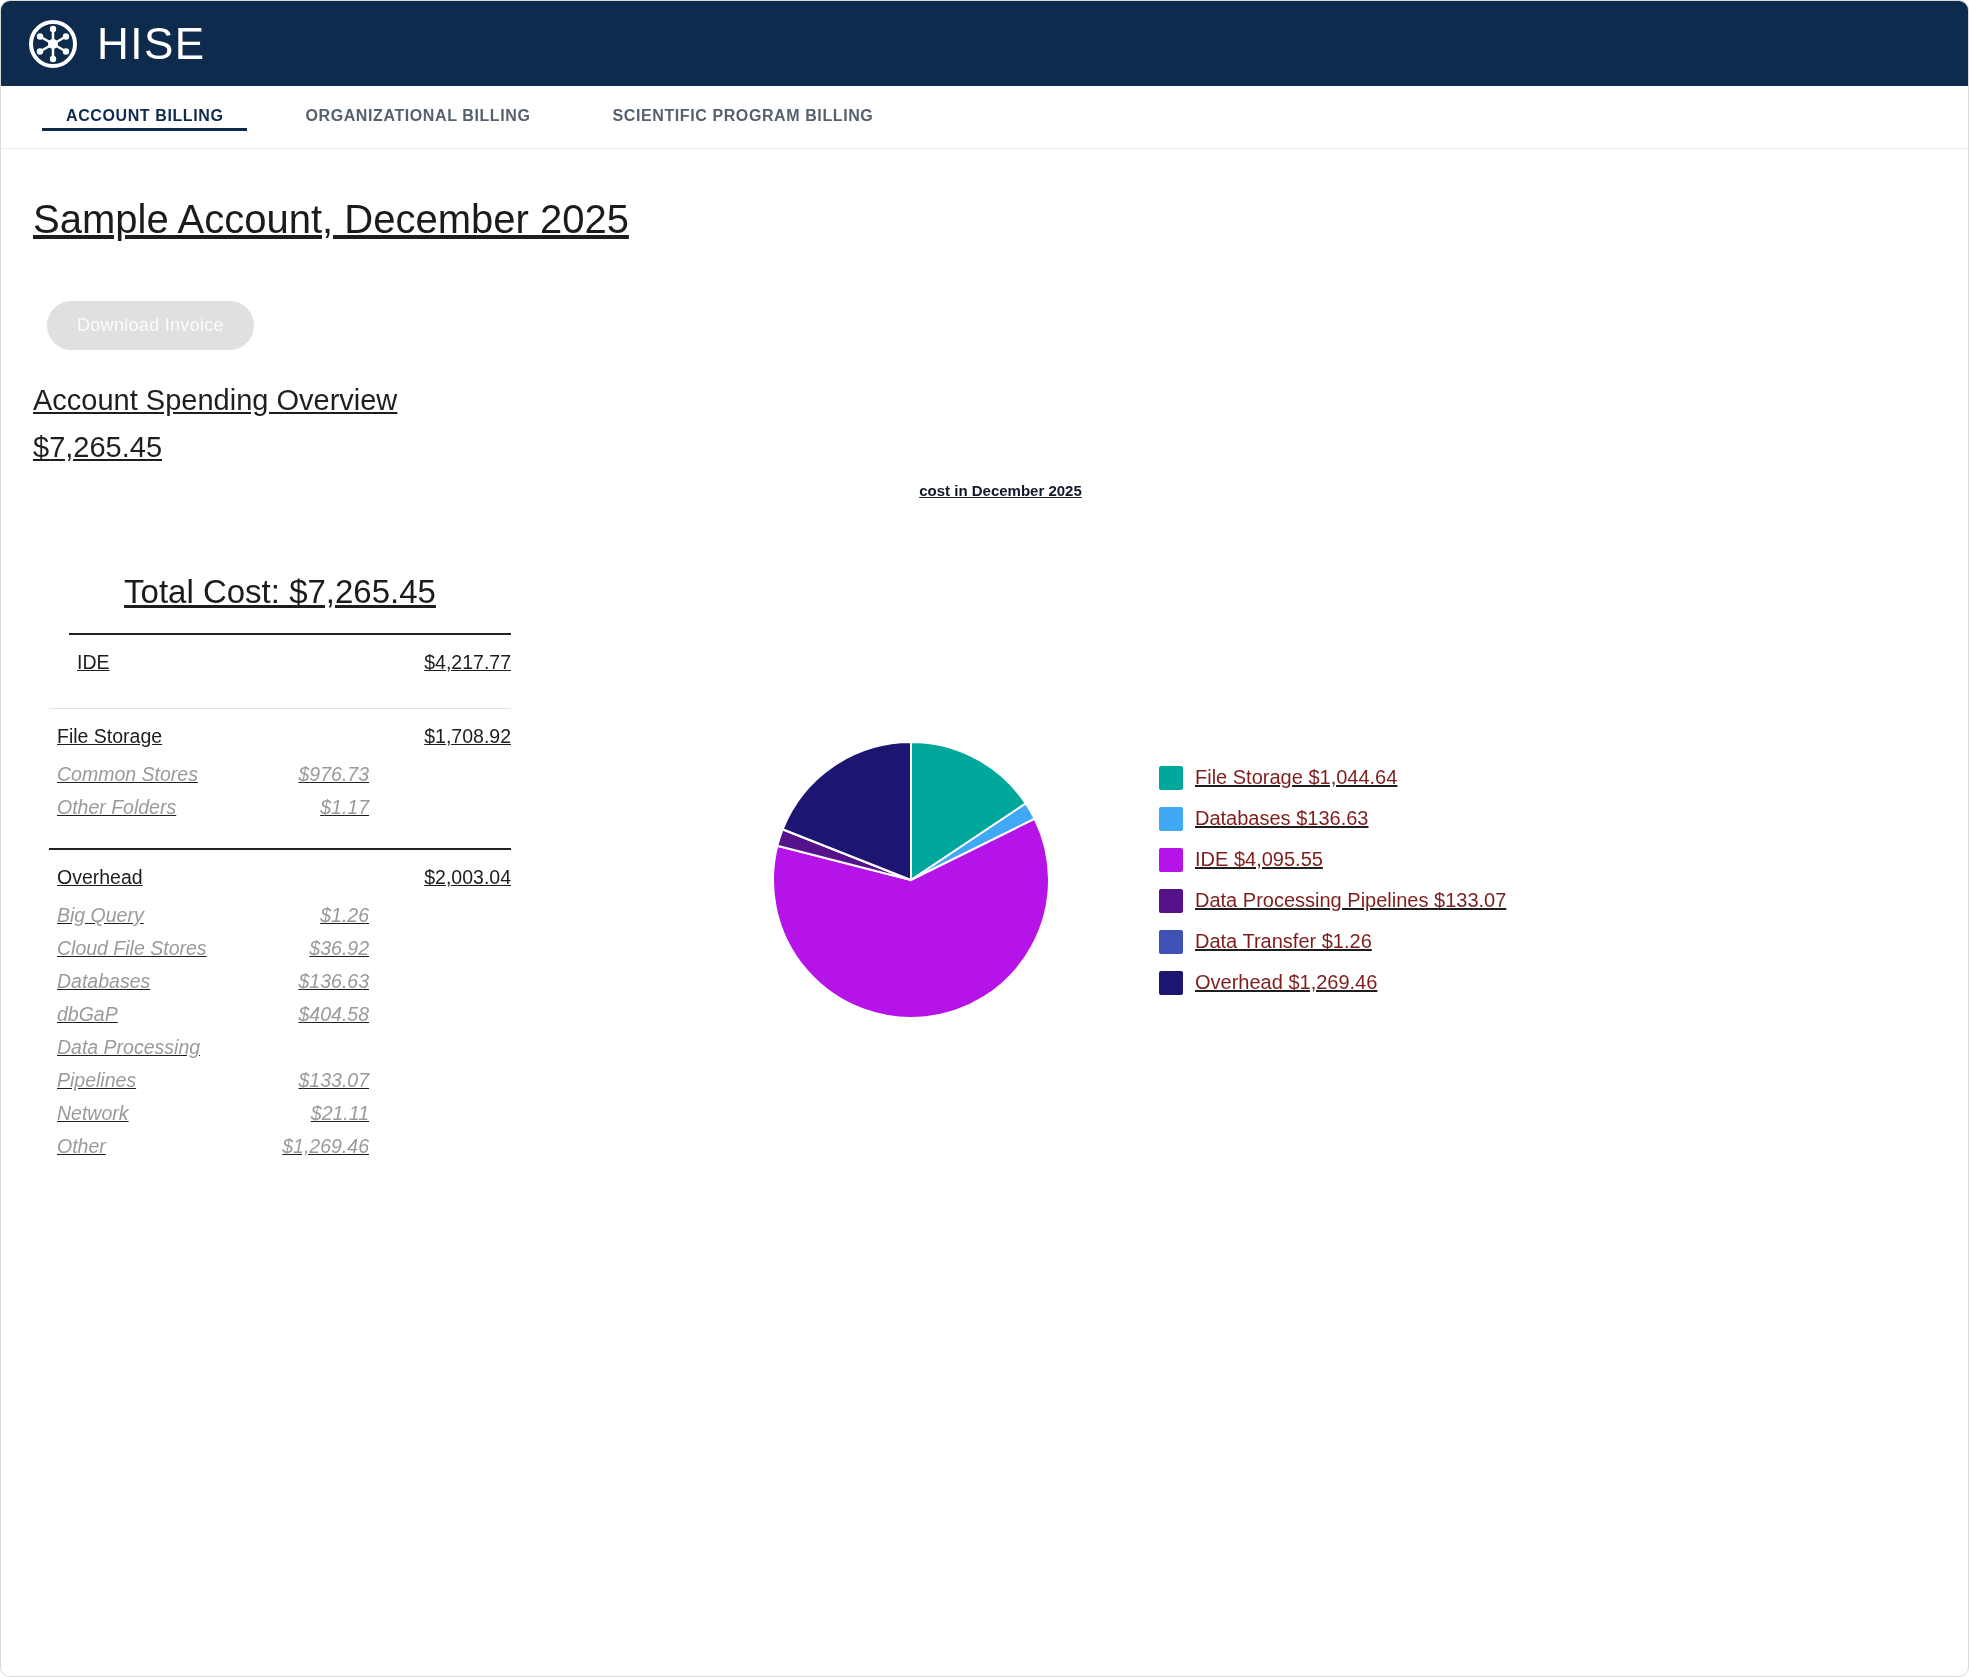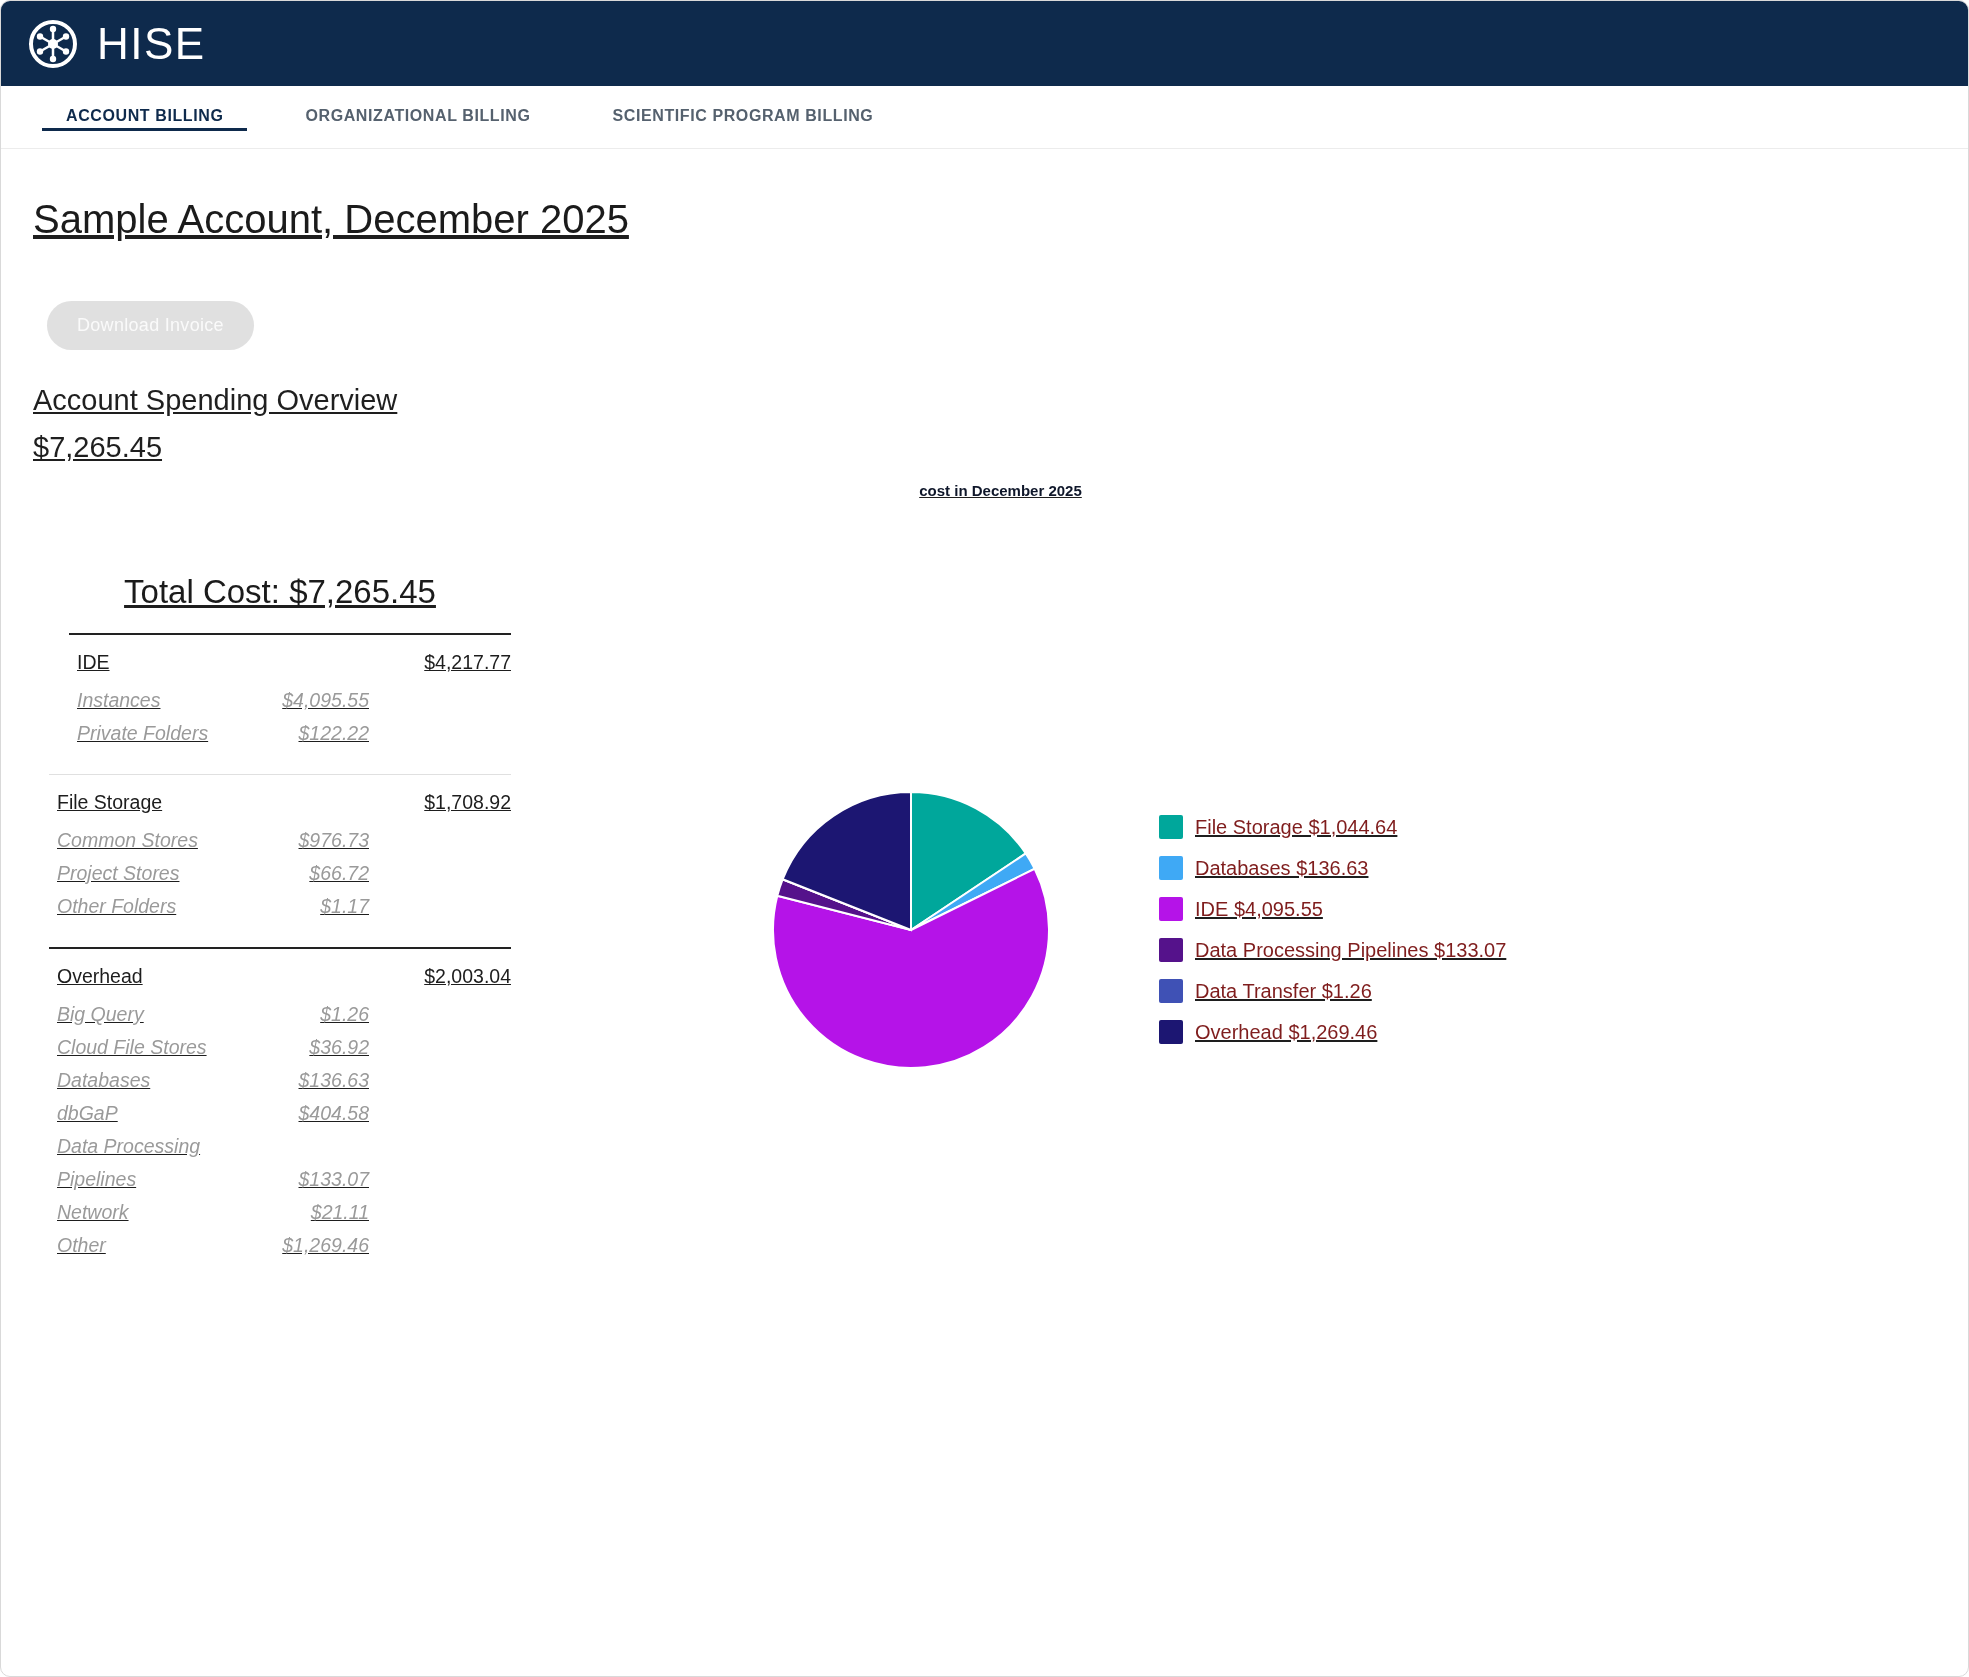--- a/index.html
+++ b/index.html
@@ -224,44 +224,30 @@
     <div class="content-row">
 
       <section class="cost-table">
         <h3 class="cost-table-title">Total Cost: $7,265.45</h3>
         <div class="cost-sections">
             <div class="cost-section">
     <div class="section-head">
       <span class="section-name">IDE</span>
       <span class="section-total">$4,217.77</span>
     </div>
-    <div class="section-items">
-                <div class="cost-item">
-    <span class="item-label">Instances</span>
-    <span class="item-amount">$4,095.55</span>
-  </div>
-                <div class="cost-item">
-    <span class="item-label">Private Folders</span>
-    <span class="item-amount">$122.22</span>
-  </div>
-              </div>
   </div>
             <div class="cost-section">
     <div class="section-head">
       <span class="section-name">File Storage</span>
       <span class="section-total">$1,708.92</span>
     </div>
     <div class="section-items">
                 <div class="cost-item">
     <span class="item-label">Common Stores</span>
     <span class="item-amount">$976.73</span>
-  </div>
-                <div class="cost-item">
-    <span class="item-label">Project Stores</span>
-    <span class="item-amount">$66.72</span>
   </div>
                 <div class="cost-item">
     <span class="item-label">Other Folders</span>
     <span class="item-amount">$1.17</span>
   </div>
               </div>
   </div>
             <div class="cost-section">
     <div class="section-head">
       <span class="section-name">Overhead</span>

